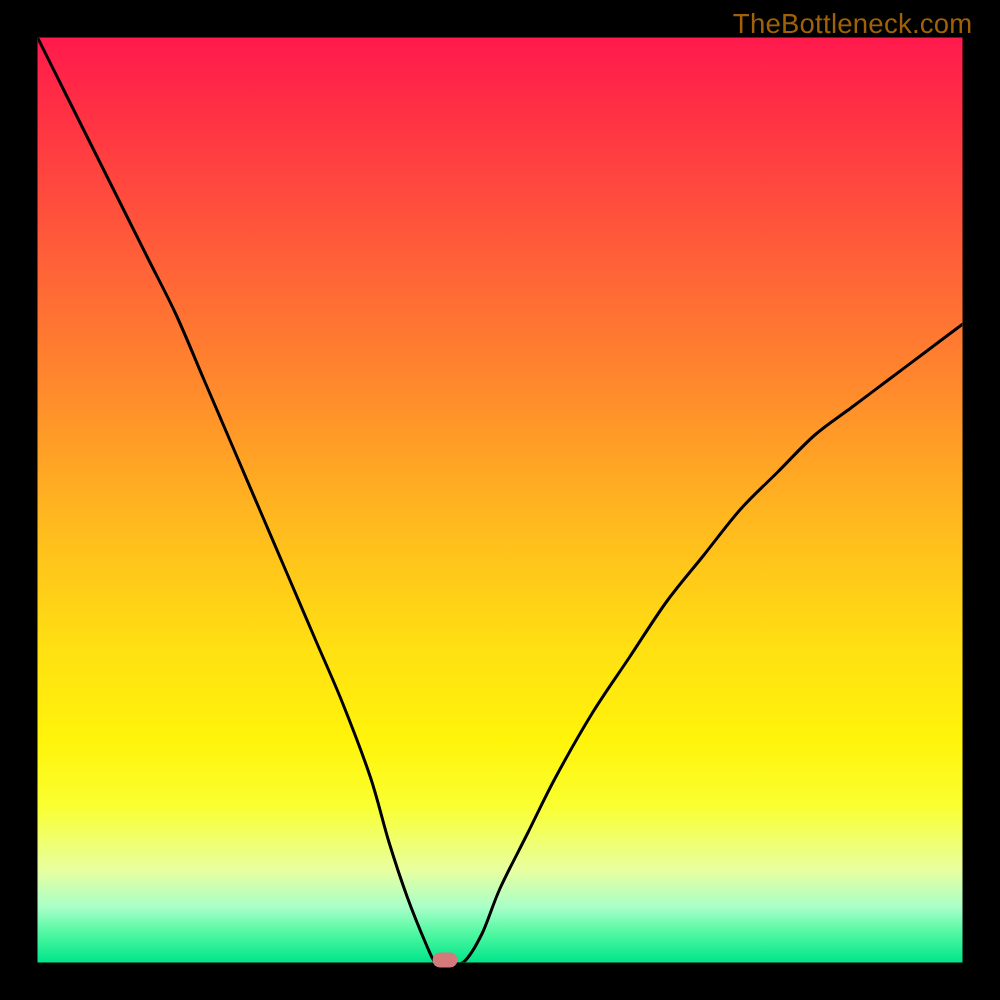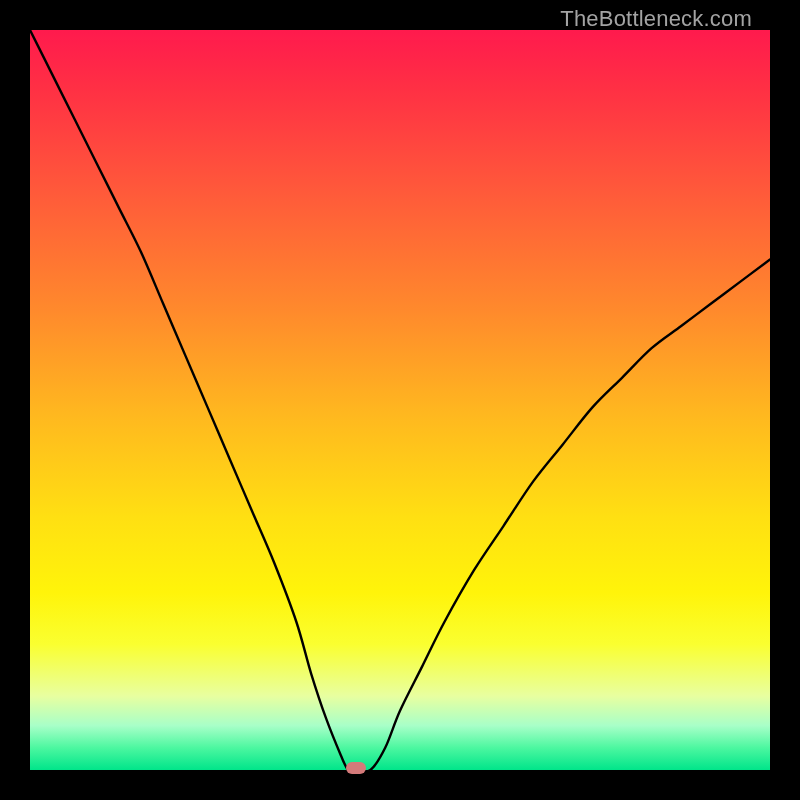--- a/index.html
+++ b/index.html
@@ -33,22 +33,22 @@
       #fff40a 76%,
       #faff30 83%,
       #e8ffa0 90%,
       #a8ffc8 94%,
       #4cf7a0 97%,
       #00e58a 100%);
   }
   .watermark {
     position: absolute;
     top: 6px;
-    right: 48px;
-    color: #a3a3a3;
+    right: 22px;
+    color: #a16207;
     font-size: 22px;
     font-family: Arial, sans-serif;
     letter-spacing: 0.2px;
   }
   svg.curve {
     position: absolute;
     left: 0;
     top: 0;
     width: 740px;
     height: 740px;

